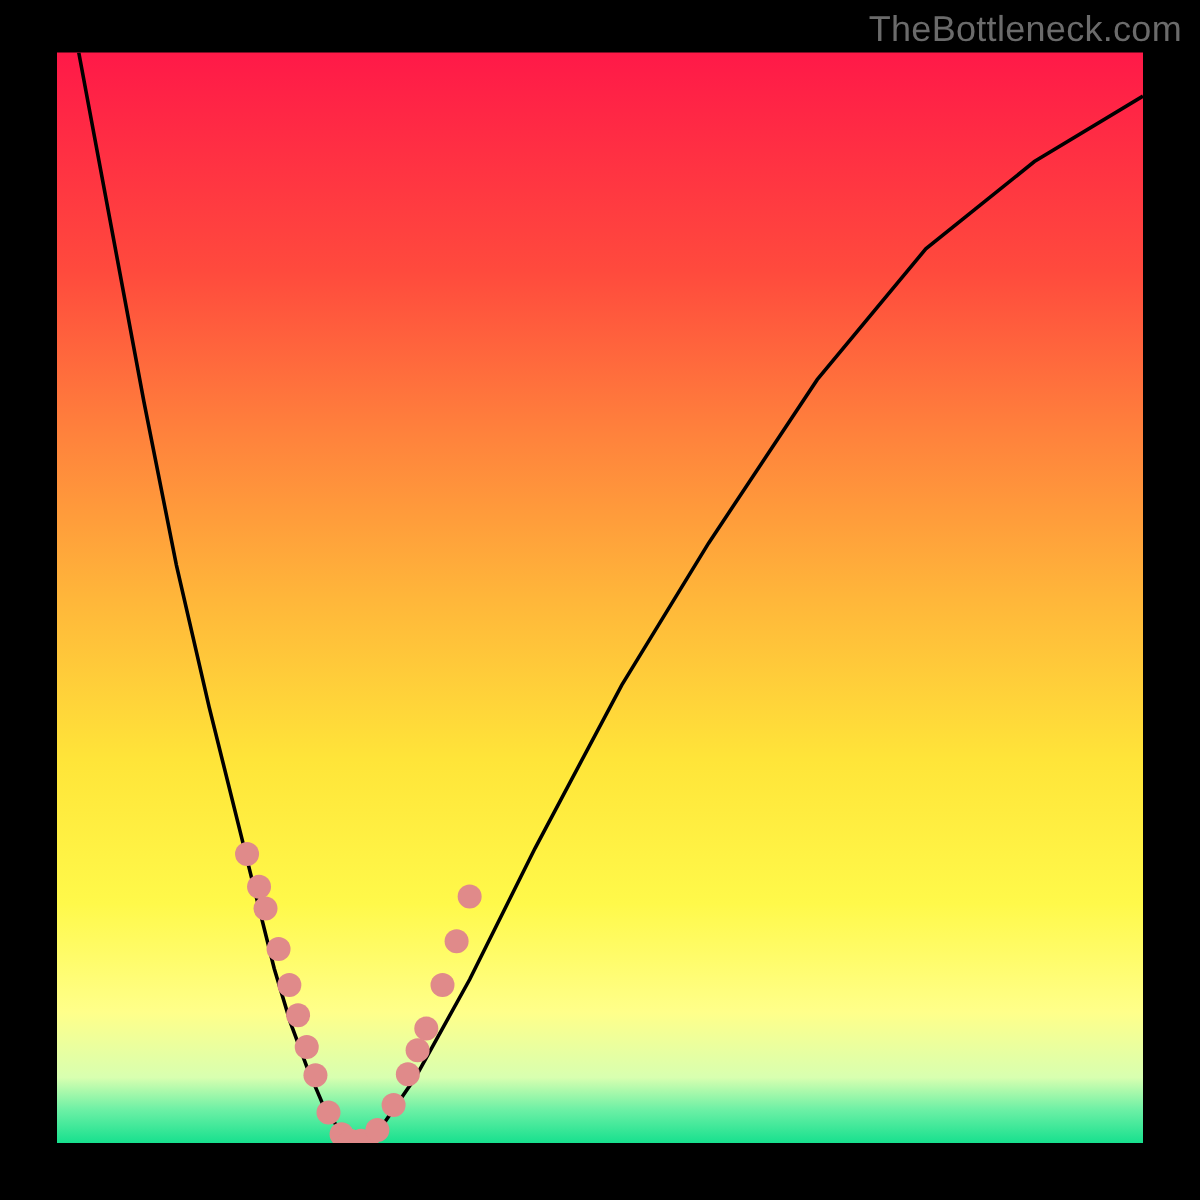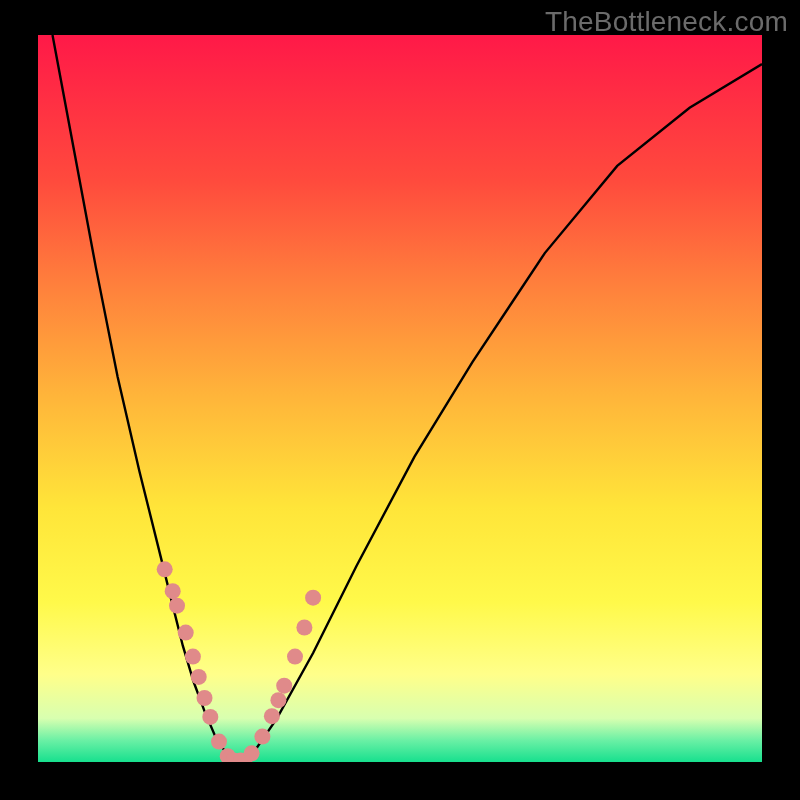--- a/index.html
+++ b/index.html
@@ -36,21 +36,21 @@
       #d8ffb0 94%,
       #6bf0a5 97%,
       #17e08e 100%
     );
   }
   .watermark {
     position: absolute;
     top: 6px;
     right: 12px;
     font-family: Arial, Helvetica, sans-serif;
-    font-size: 28px;
+    font-size: 24px;
     color: #6b6b6b;
     letter-spacing: 0.2px;
     text-align: right;
   }
   svg.curve {
     position: absolute;
     top: 0; left: 0;
     width: 724px;
     height: 727px;
   }

